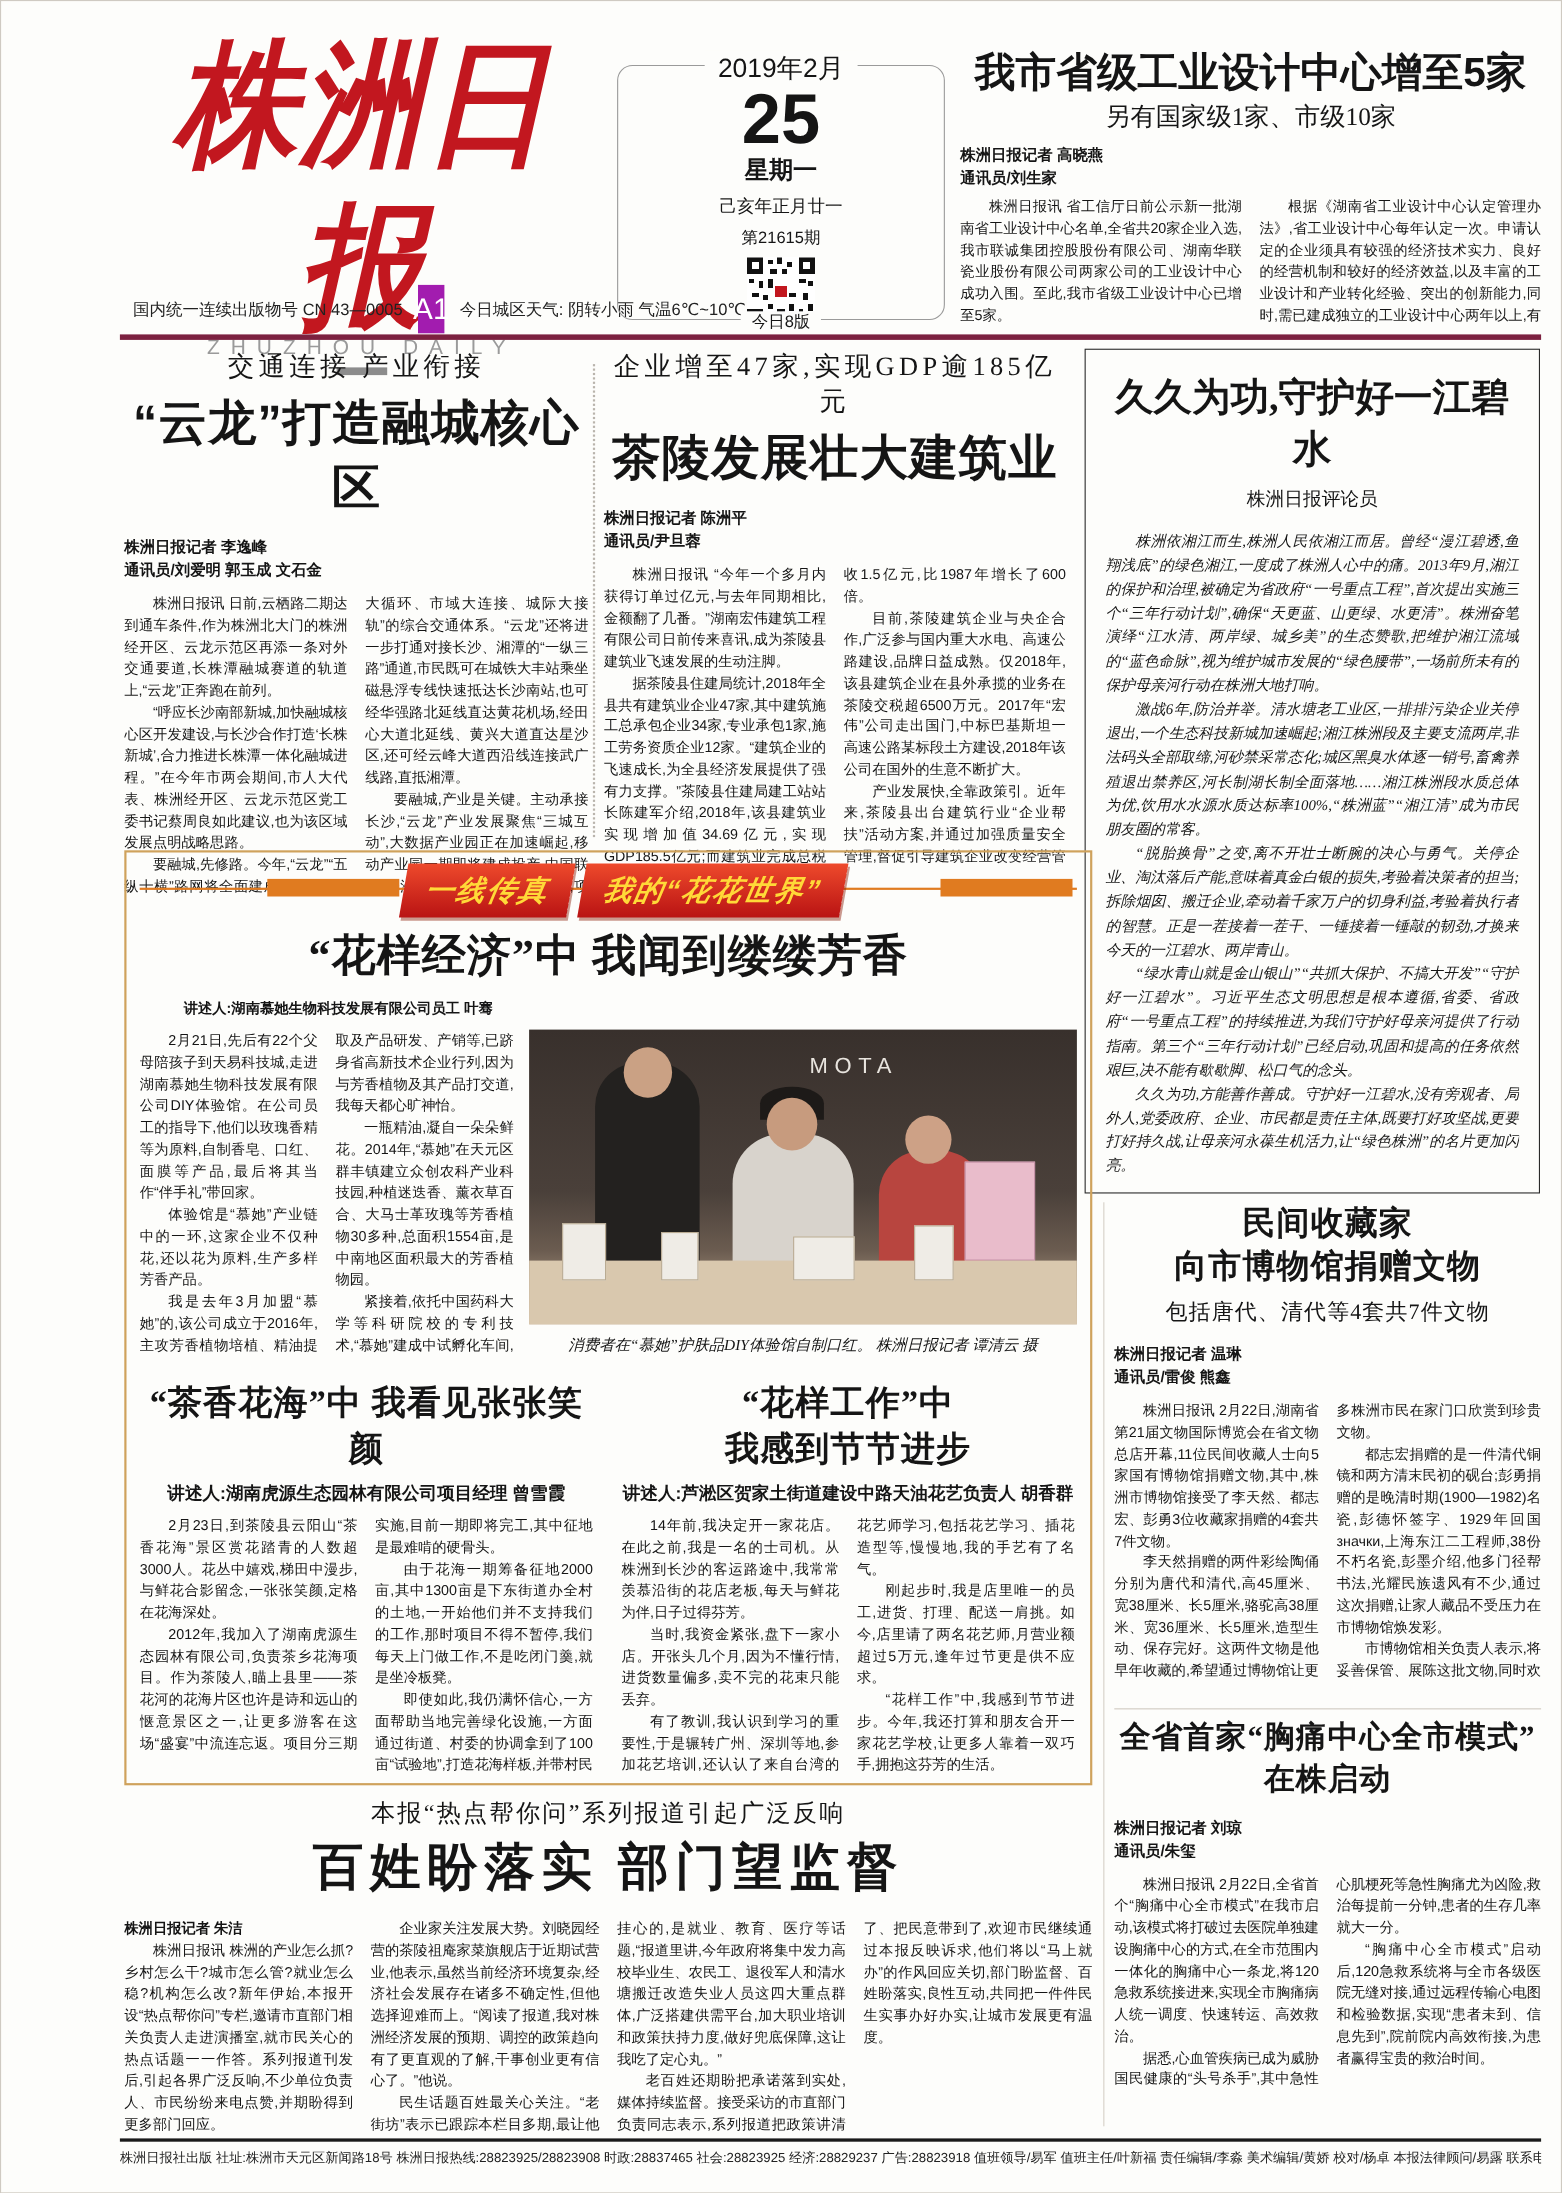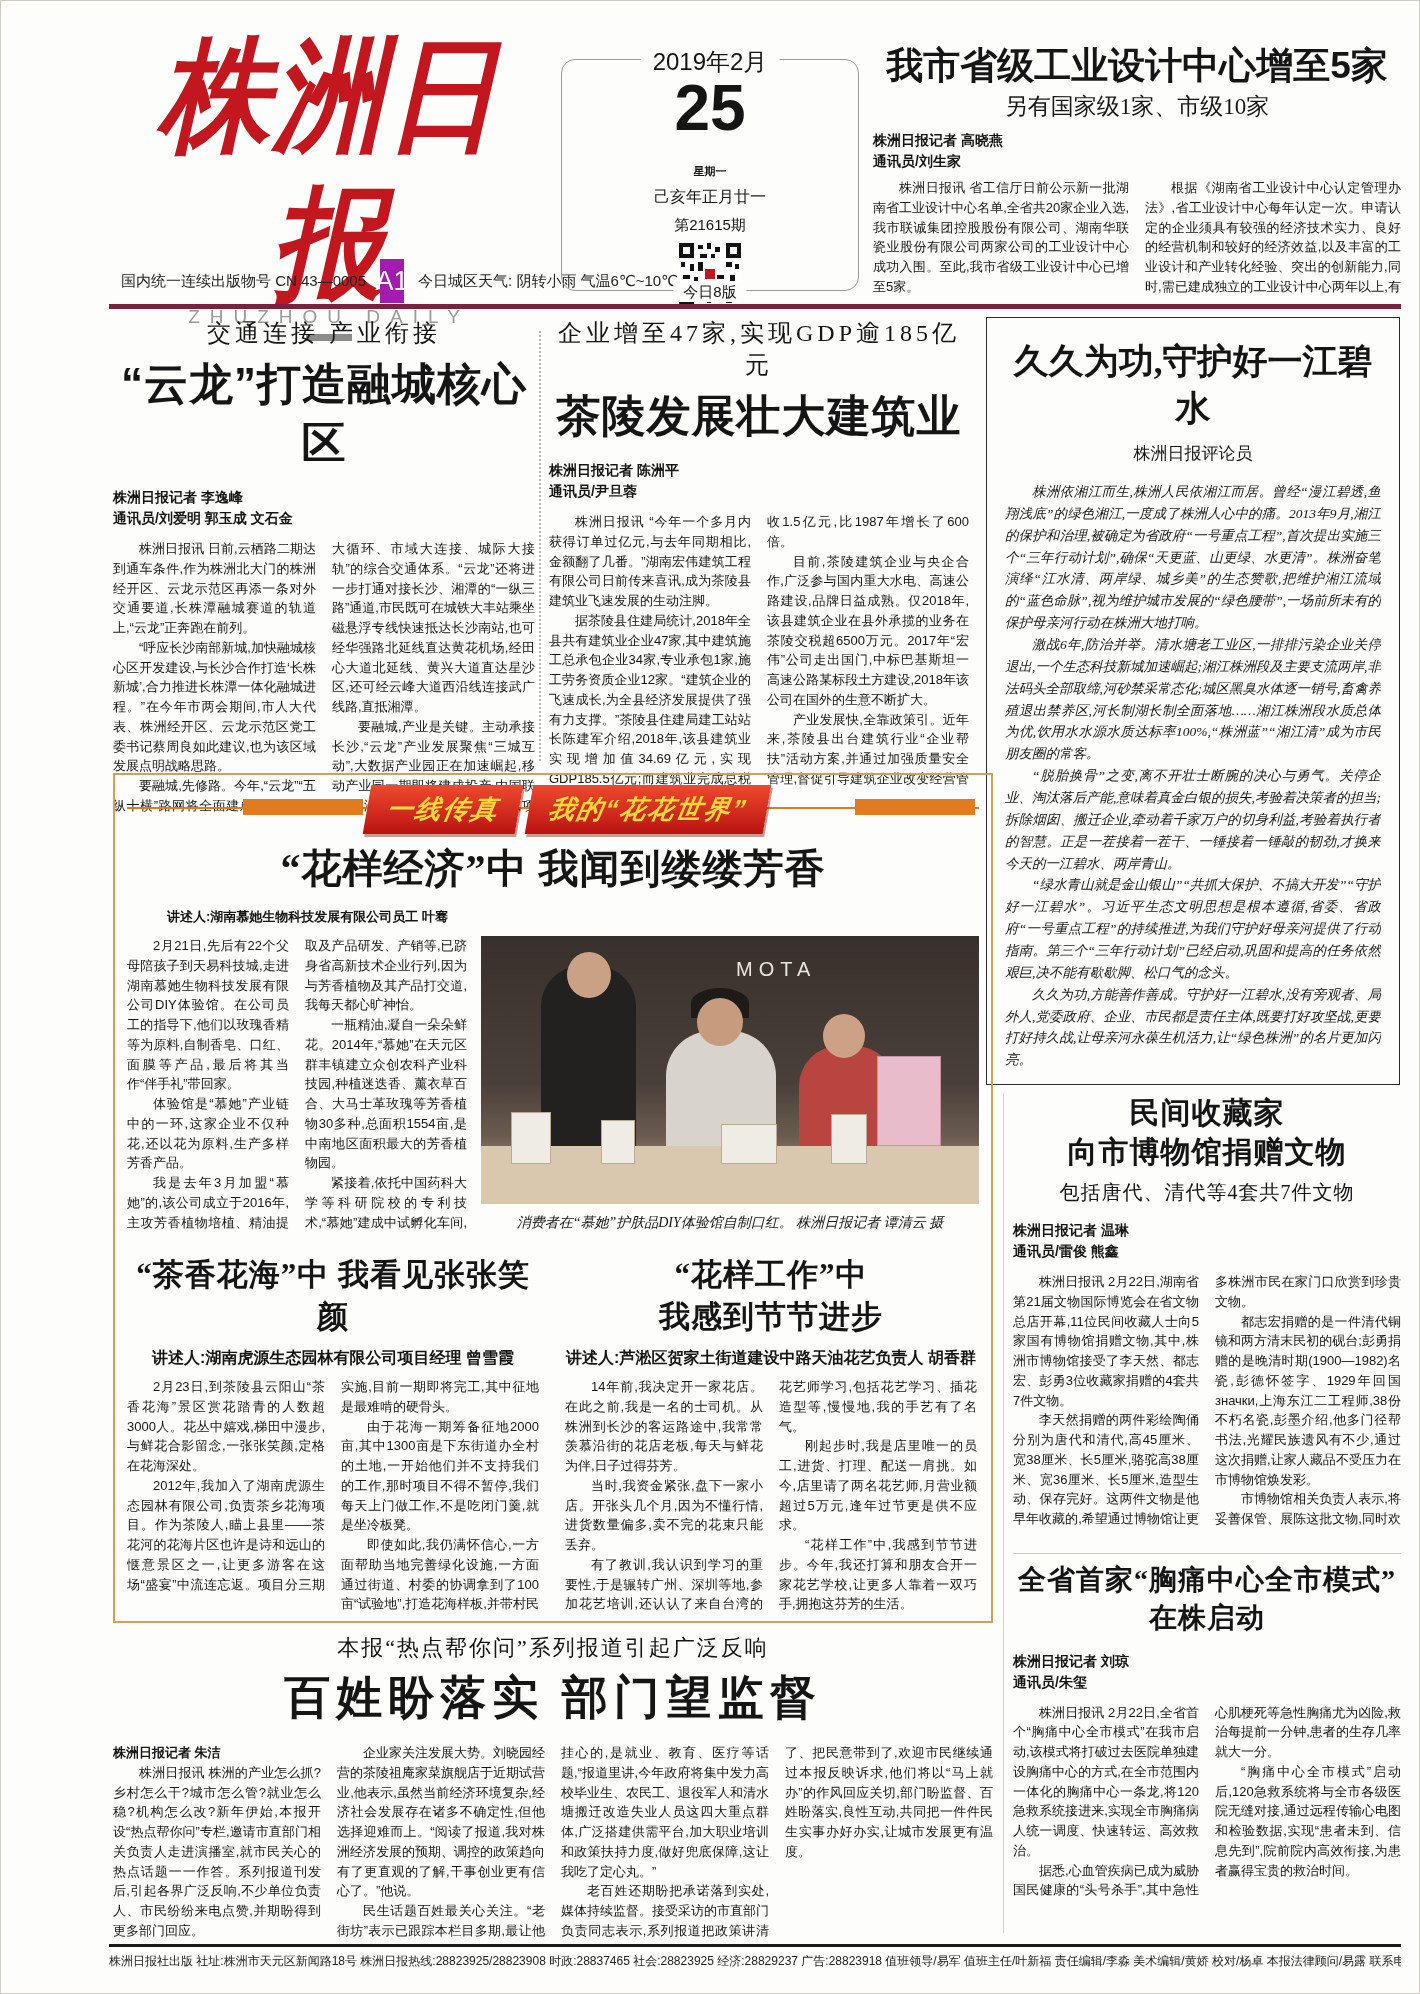--- a/index.html
+++ b/index.html
@@ -20,21 +20,21 @@
         font-size:15px; color:#222; }
   .a1-badge { background:#a21caf; color:#fff; width:24px; height:44px; display:flex; align-items:center;
         justify-content:center; font-size:27px; }
 
   
   .date-box { position:absolute; left:560px; top:58px; width:298px; height:232px;
         border:1.5px solid #9a9a9a; border-radius:14px; text-align:center; }
   .date-ym { position:absolute; top:-14px; left:50%; transform:translateX(-50%); background:#fdfdfb;
         padding:0 12px; font-size:24px; white-space:nowrap; }
   .date-day { font-size:64px; font-weight:bold; margin-top:16px; line-height:1; }
-  .date-week { font-size:11px; font-weight:bold; margin-top:24px; }
+  .date-week { font-size:22px; font-weight:bold; margin-top:0; }
   .date-lunar { font-size:16px; margin-top:8px; }
   .date-issue { font-size:15px; margin-top:8px; }
   .qr { margin:8px auto 0; width:62px; height:62px; position:relative; background:#fff; }
   .date-pages { position:absolute; bottom:-12px; left:50%; transform:translateX(-50%); background:#fdfdfb;
         padding:0 10px; font-size:15px; white-space:nowrap; }
 
   
   .kicker { text-align:center; font-size:24px; letter-spacing:4px; }
   .headline { font-weight:bold; text-align:center; letter-spacing:1px; }
   .byline { font-size:14px; font-weight:bold; line-height:1.5; margin:14px 0 10px; }

